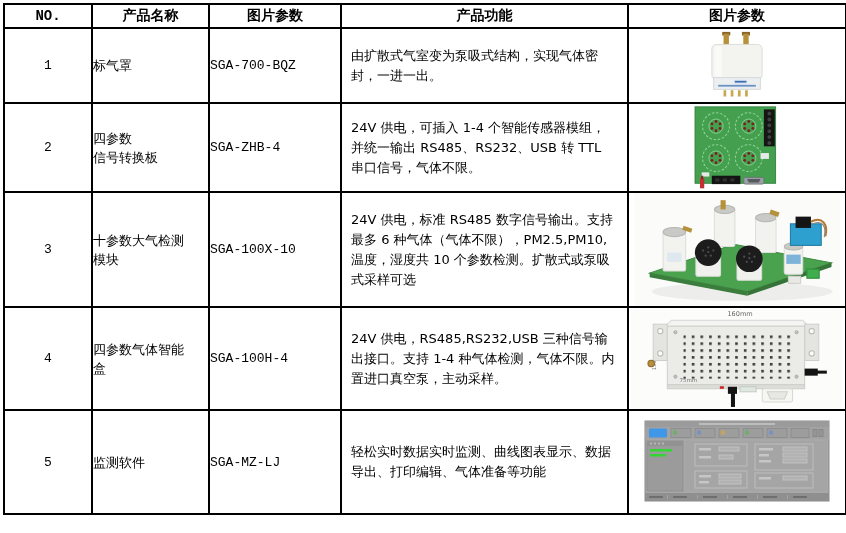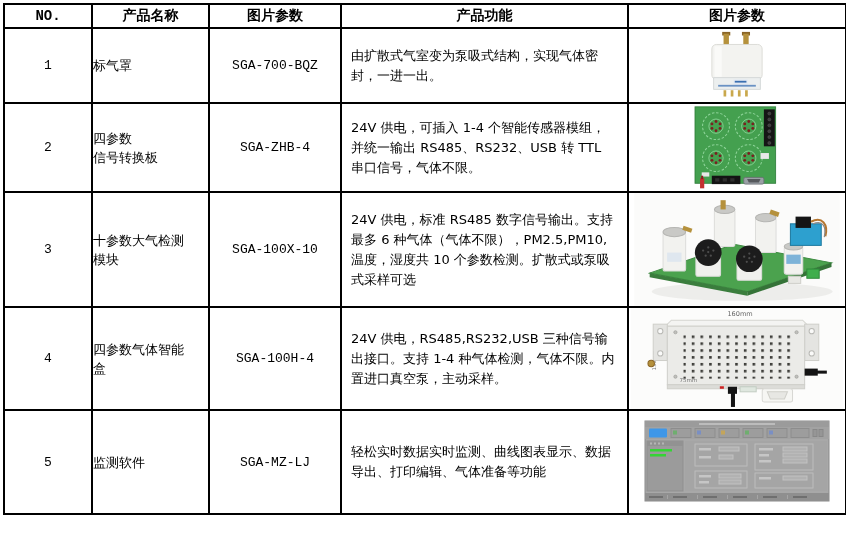--- a/index.html
+++ b/index.html
@@ -35,21 +35,21 @@
 
   td.cell-no {
     text-align:center; font-size:13px;
     font-family:"Liberation Mono","DejaVu Sans Mono",monospace;
   }
   td.cell-name {
     text-align:left; font-size:13px; line-height:19px;
     white-space:pre-line;
   }
   td.cell-model {
-    text-align:center; font-size:13px;
+    text-align:left; font-size:13px;
     font-family:"Liberation Mono","DejaVu Sans Mono",monospace;
     letter-spacing:0px;
   }
   td.cell-func {
     text-align:left; font-size:13px; line-height:20px;
     padding:5px 9px;
   }
   td.cell-img { text-align:center; }
   td.cell-img svg { display:block; margin:0 auto; }
 

